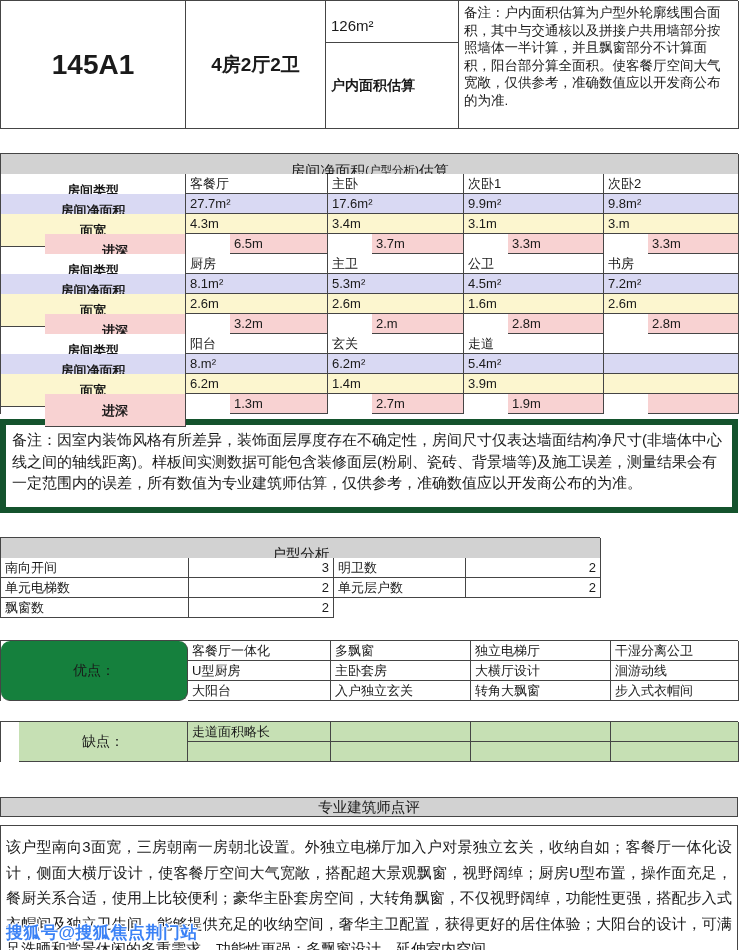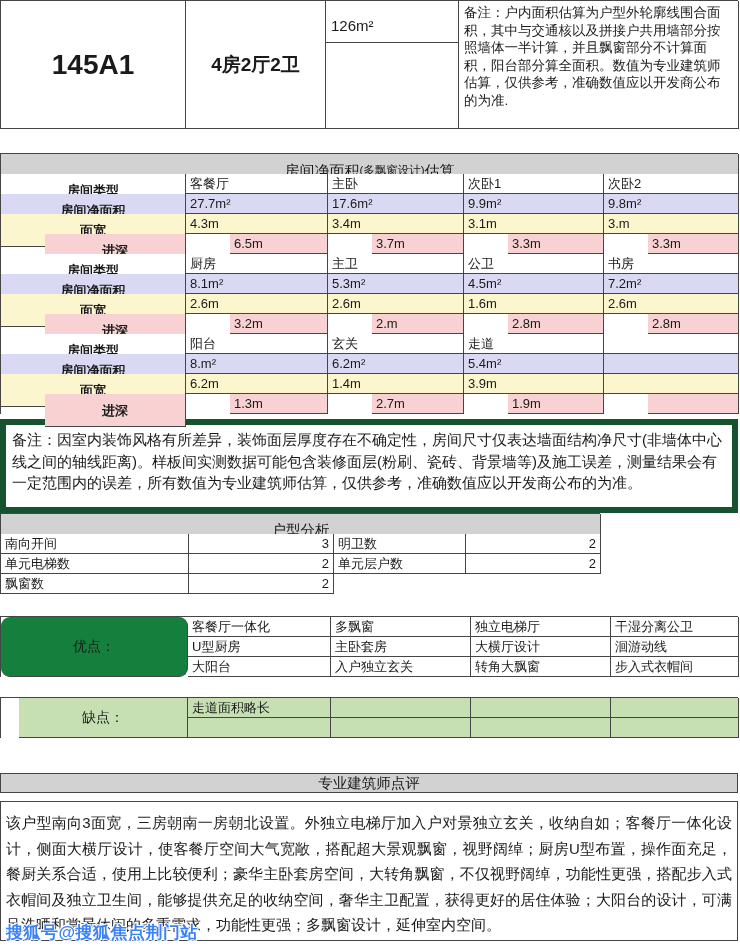--- a/index.html
+++ b/index.html
@@ -53,21 +53,21 @@
   
   .fnote{
     width:738px;margin-top:5px;box-sizing:border-box;
     border:6px solid #14532d;
     padding:4px 6px;
     font-size:15px;line-height:21.5px;
     min-height:94px;
   }
 
   
-  .t-ana{display:grid;grid-template-columns:188px 145px 132px 135px;grid-auto-rows:20px;width:600px;}
+  .t-ana{display:grid;grid-template-columns:188px 145px 132px 135px;grid-auto-rows:20px;width:600px;margin-top:24px;}
   .t-ana .title{grid-column:1 / span 4;font-size:14.5px;}
 
   
   .t-pros{display:grid;grid-template-columns:187px 143px 140px 140px 128px;grid-auto-rows:20px;width:738px;margin-top:22px;}
   .t-pros .lbl{grid-row:1 / span 3;font-size:14px;}
   .t-cons{display:grid;grid-template-columns:187px 143px 140px 140px 128px;grid-auto-rows:20px;width:738px;margin-top:20px;}
   .t-cons .lbl{grid-row:1 / span 2;font-size:14px;margin-left:18px;}
 
   
   .rev-bar{
@@ -95,28 +95,29 @@
 </head>
 <body>
 
 <div class="page">
 
   <div class="t-top tbl">
     <div class="cell center bold unit">145A1</div>
     <div class="cell center bold layout">4房2厅2卫</div>
     <div class="c3">
       <div class="a">126m²</div>
+      <div class="bold">户内面积估算</div>
     </div>
-    <div class="cell note">备注：户内面积估算为户型外轮廓线围合面积，其中与交通核以及拼接户共用墙部分按照墙体一半计算，并且飘窗部分不计算面积，阳台部分算全面积。数值为专业建筑师估算，仅供参考，准确数值应以开发商公布的为准.</div>
+    <div class="cell note">备注：户内面积估算为户型外轮廓线围合面积，其中与交通核以及拼接户共用墙部分按照墙体一半计算，并且飘窗部分不计算面积，阳台部分算全面积。使客餐厅空间大气宽敞，仅供参考，准确数值应以开发商公布的为准.</div>
   </div>
 
   <div class="t-room tbl">
     <div class="cell center grey title">
       <span>房间净面积</span>
-        <span class="small">(多飘窗设计)</span>
+        <span class="small">(户型分析)</span>
         <span>估算</span>
     </div>
 
     <div class="cell center bold">房间类型</div>
     <div class="cell">客餐厅</div>
     <div class="cell">主卧</div>
     <div class="cell">次卧1</div>
     <div class="cell">次卧2</div>
 
     <div class="cell center bold lav">房间净面积</div>

